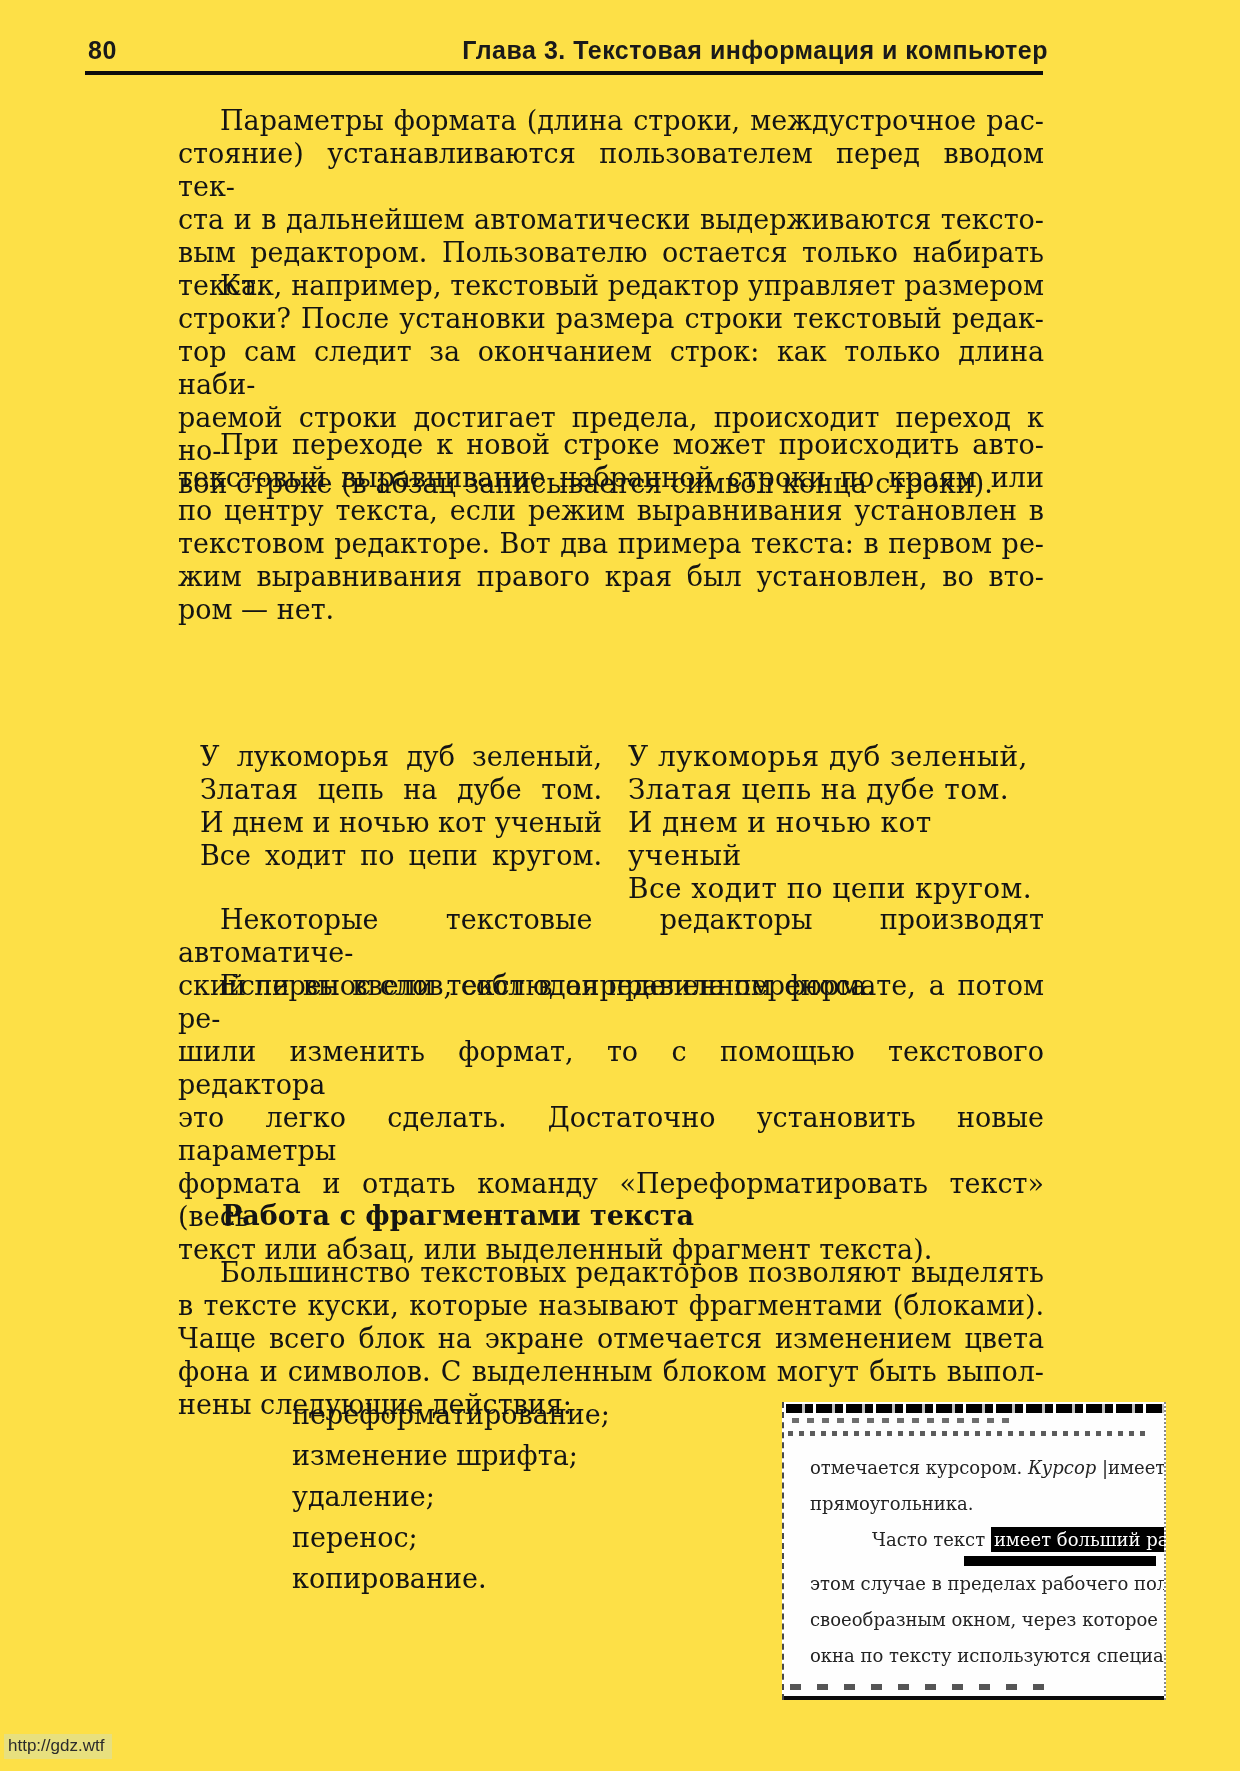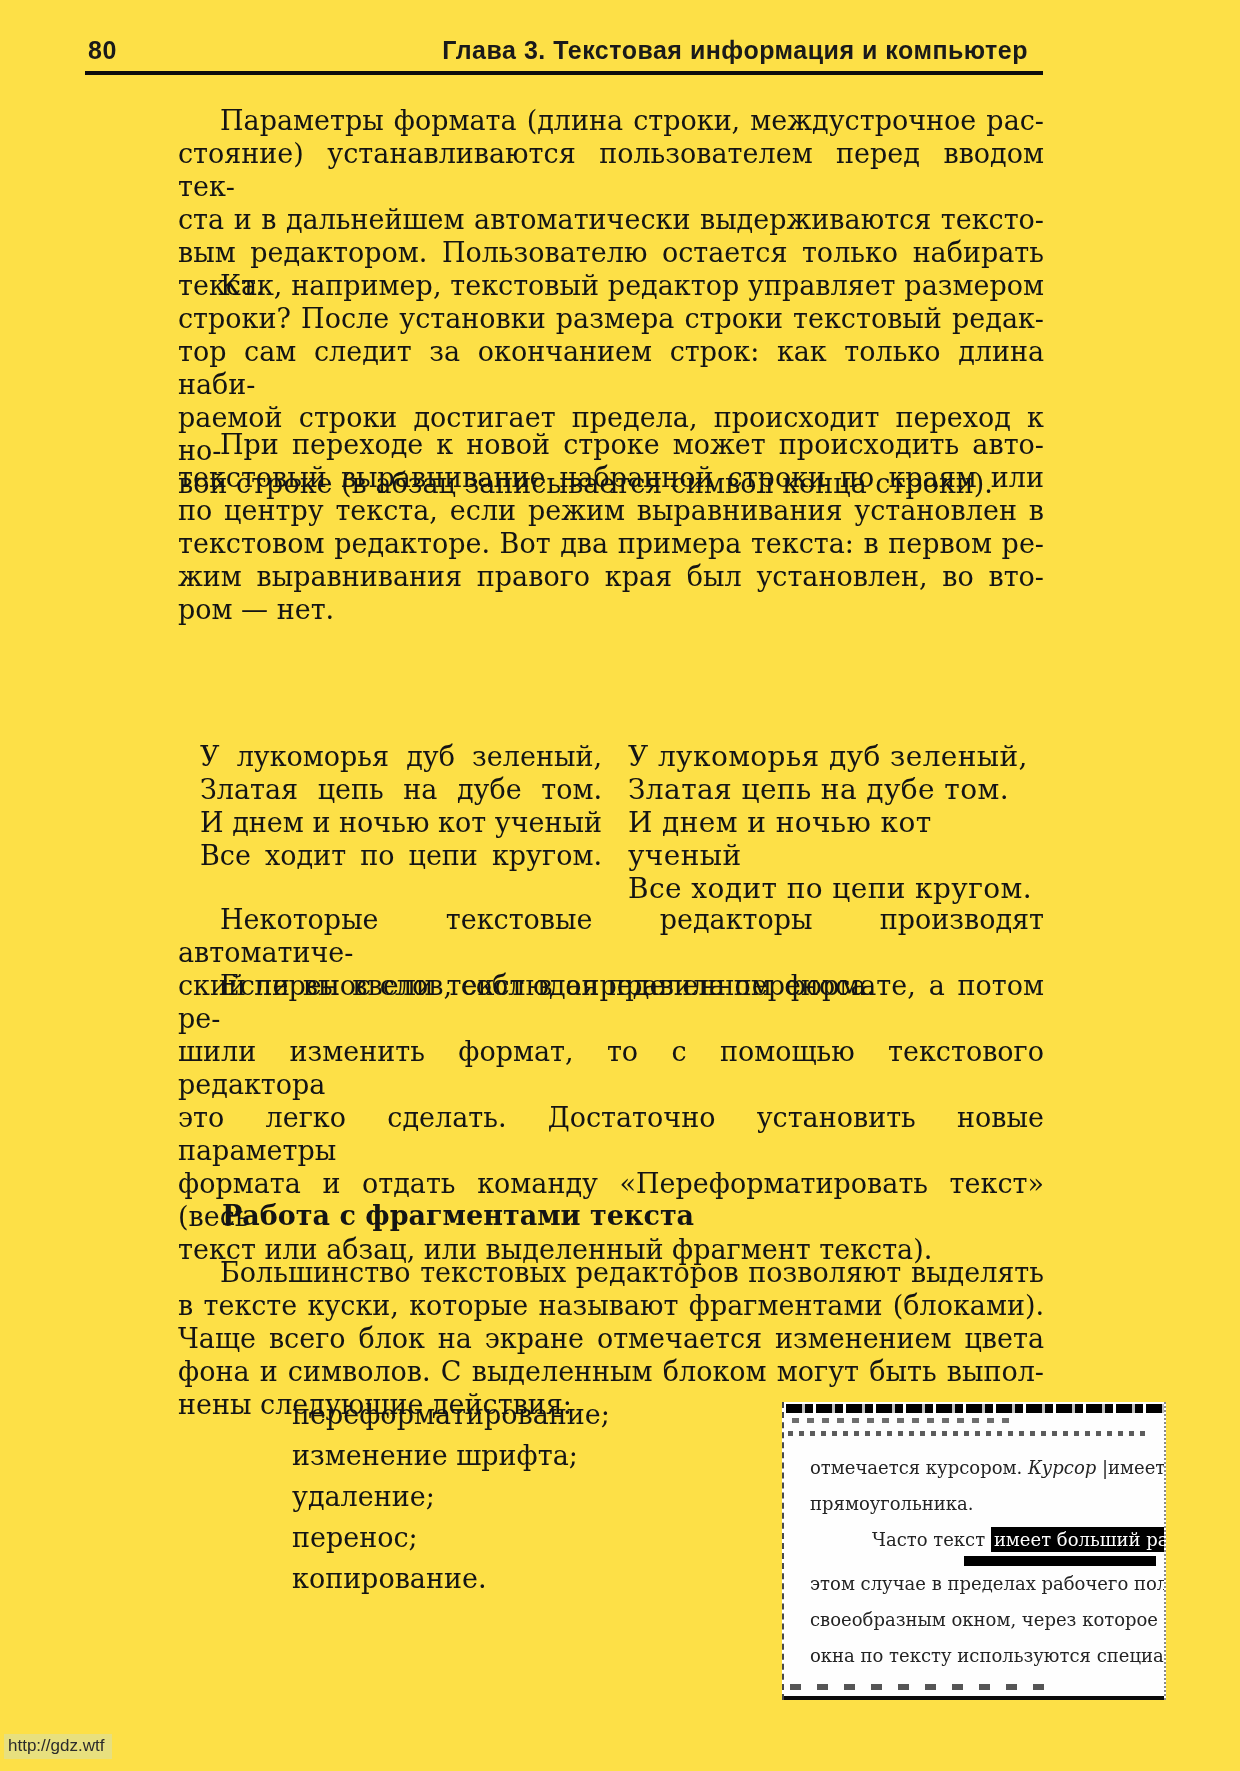--- a/index.html
+++ b/index.html
@@ -12,21 +12,21 @@
     overflow:hidden;
   }
   
   .hdr{
     position:absolute;top:36px;
     font-family:"Liberation Sans", sans-serif;
     font-weight:bold;font-size:25px;color:#1a1a1a;
     letter-spacing:0.5px;
   }
   #page-number{left:88px;}
-  #chapter-title{right:212px;margin-left:44px;}
+  #chapter-title{right:192px;margin-left:44px;}
   #header-rule{
     position:absolute;left:85px;top:71px;width:958px;height:4px;
     background:#0d0d0d;
   }
   
   .para{
     position:absolute;left:178px;width:866px;
     font-size:27px;line-height:33px;
     white-space:normal;
   }

